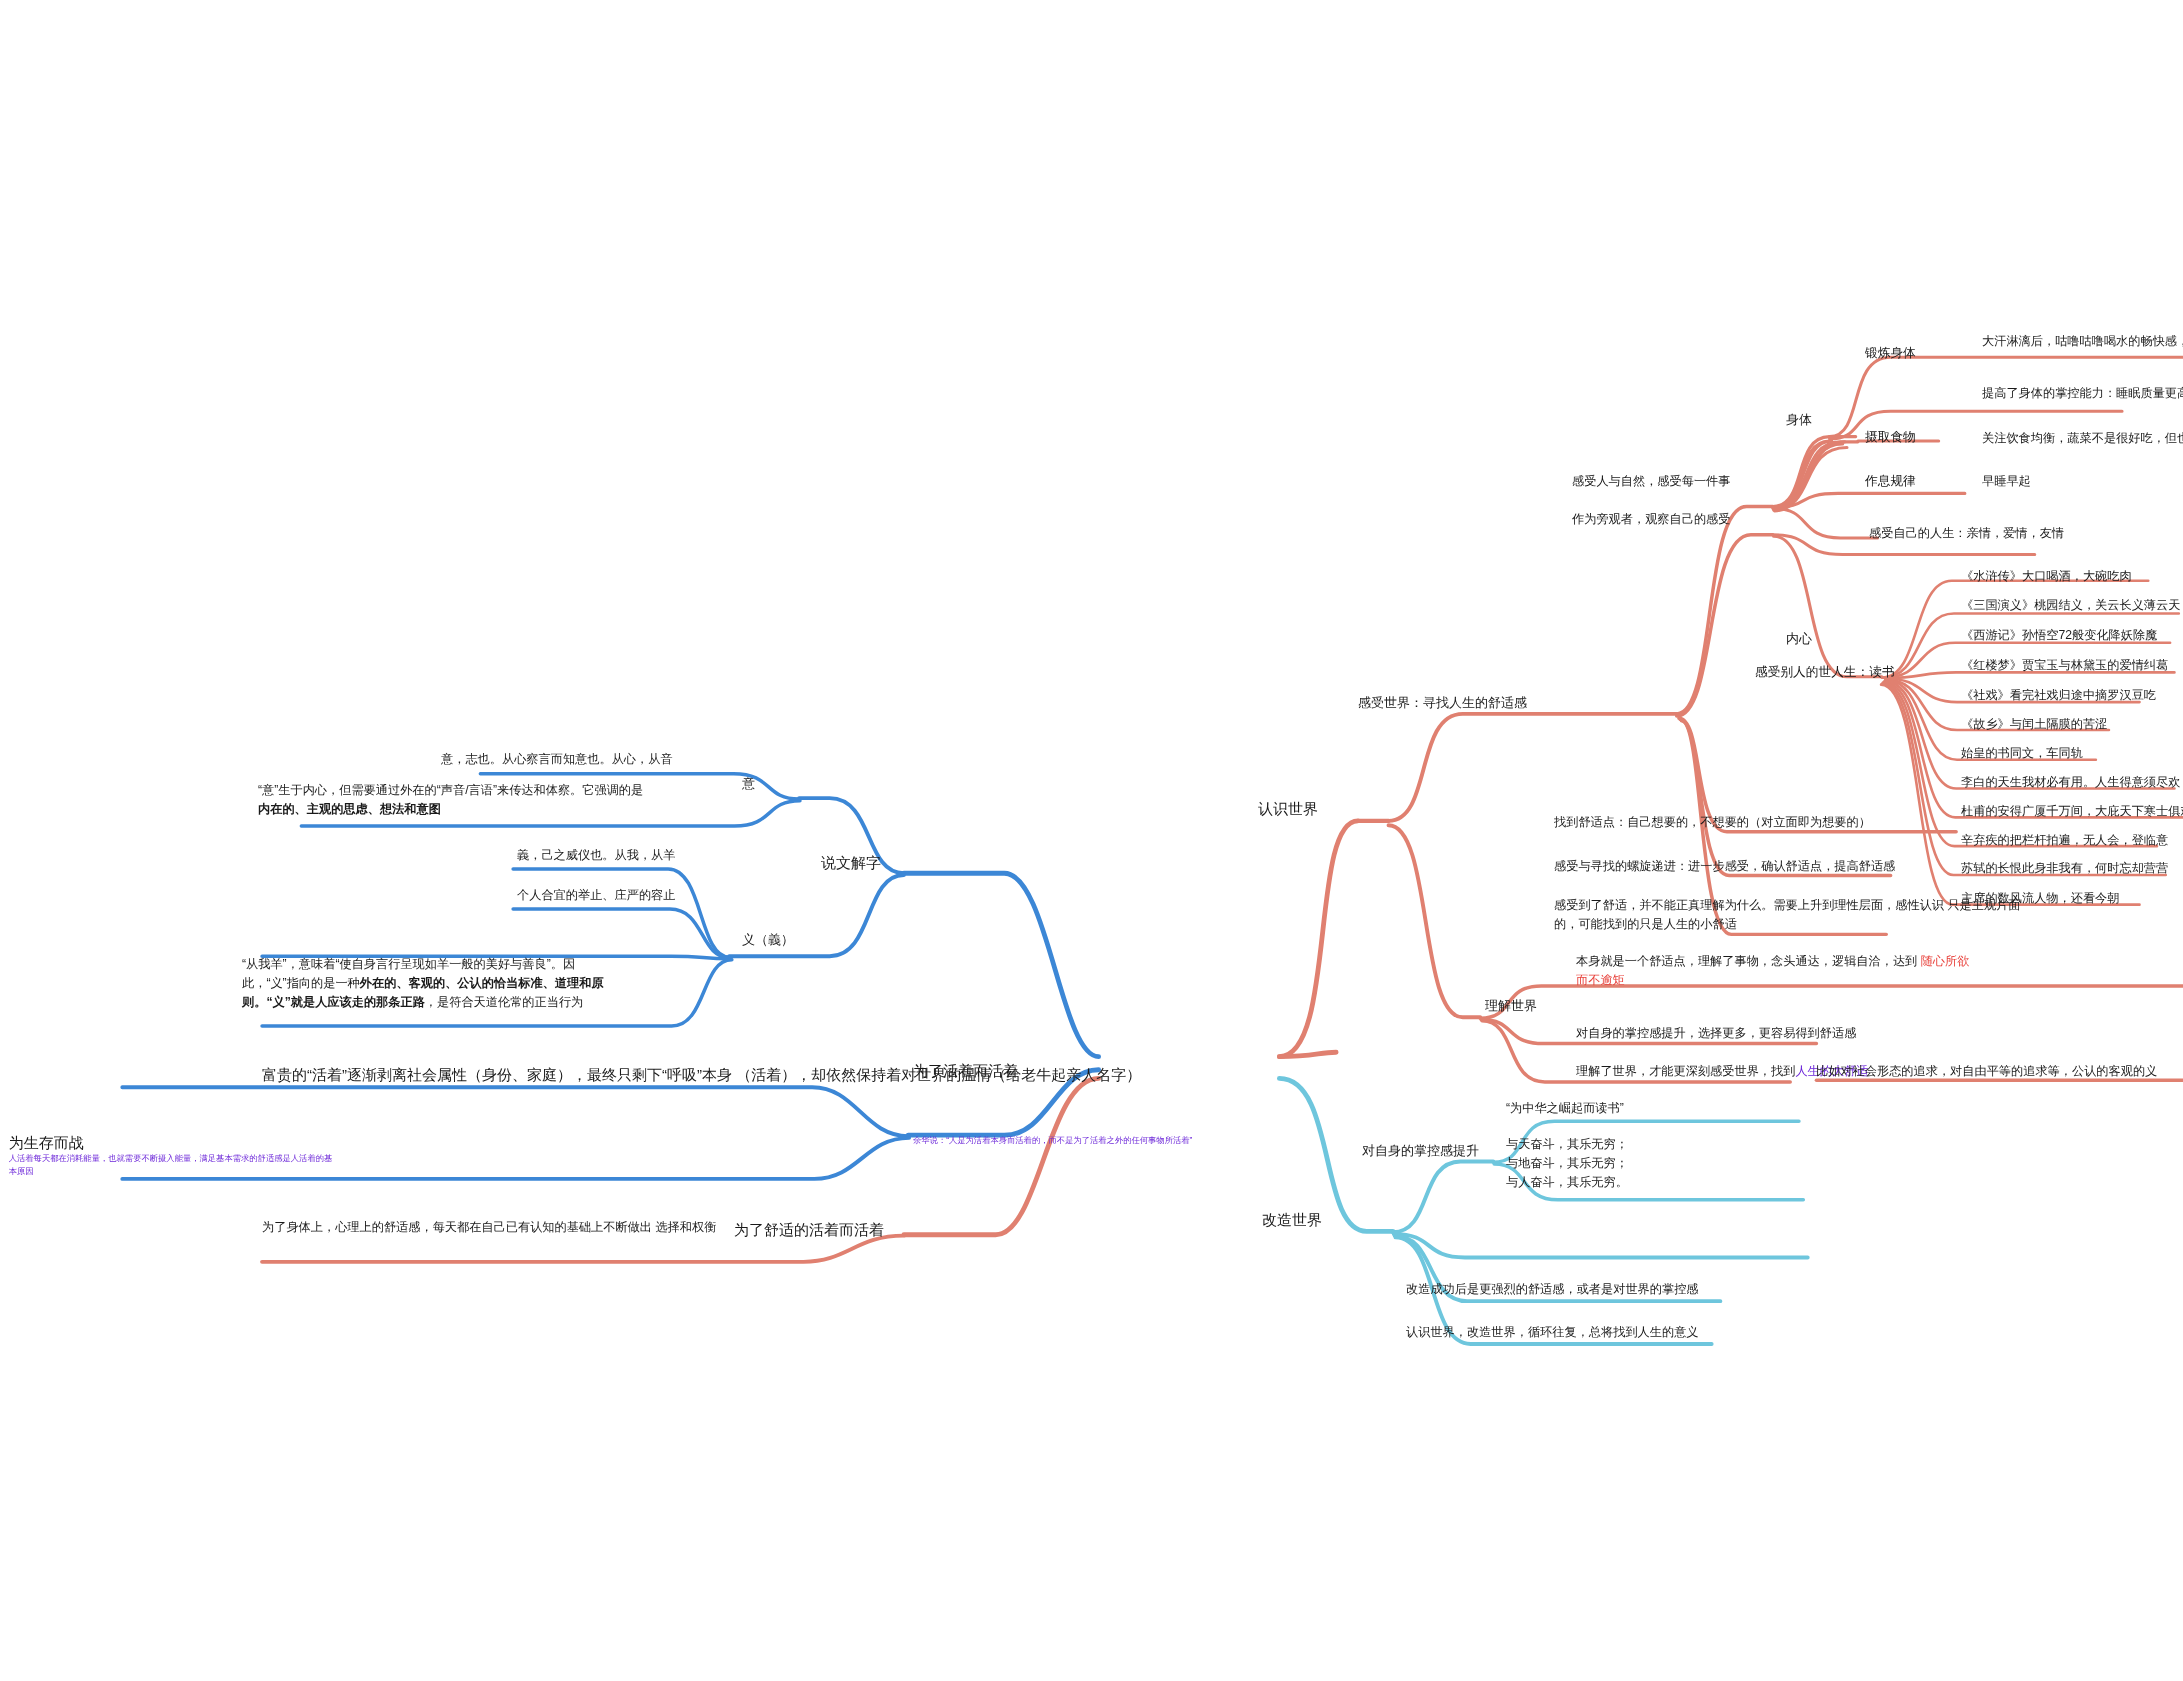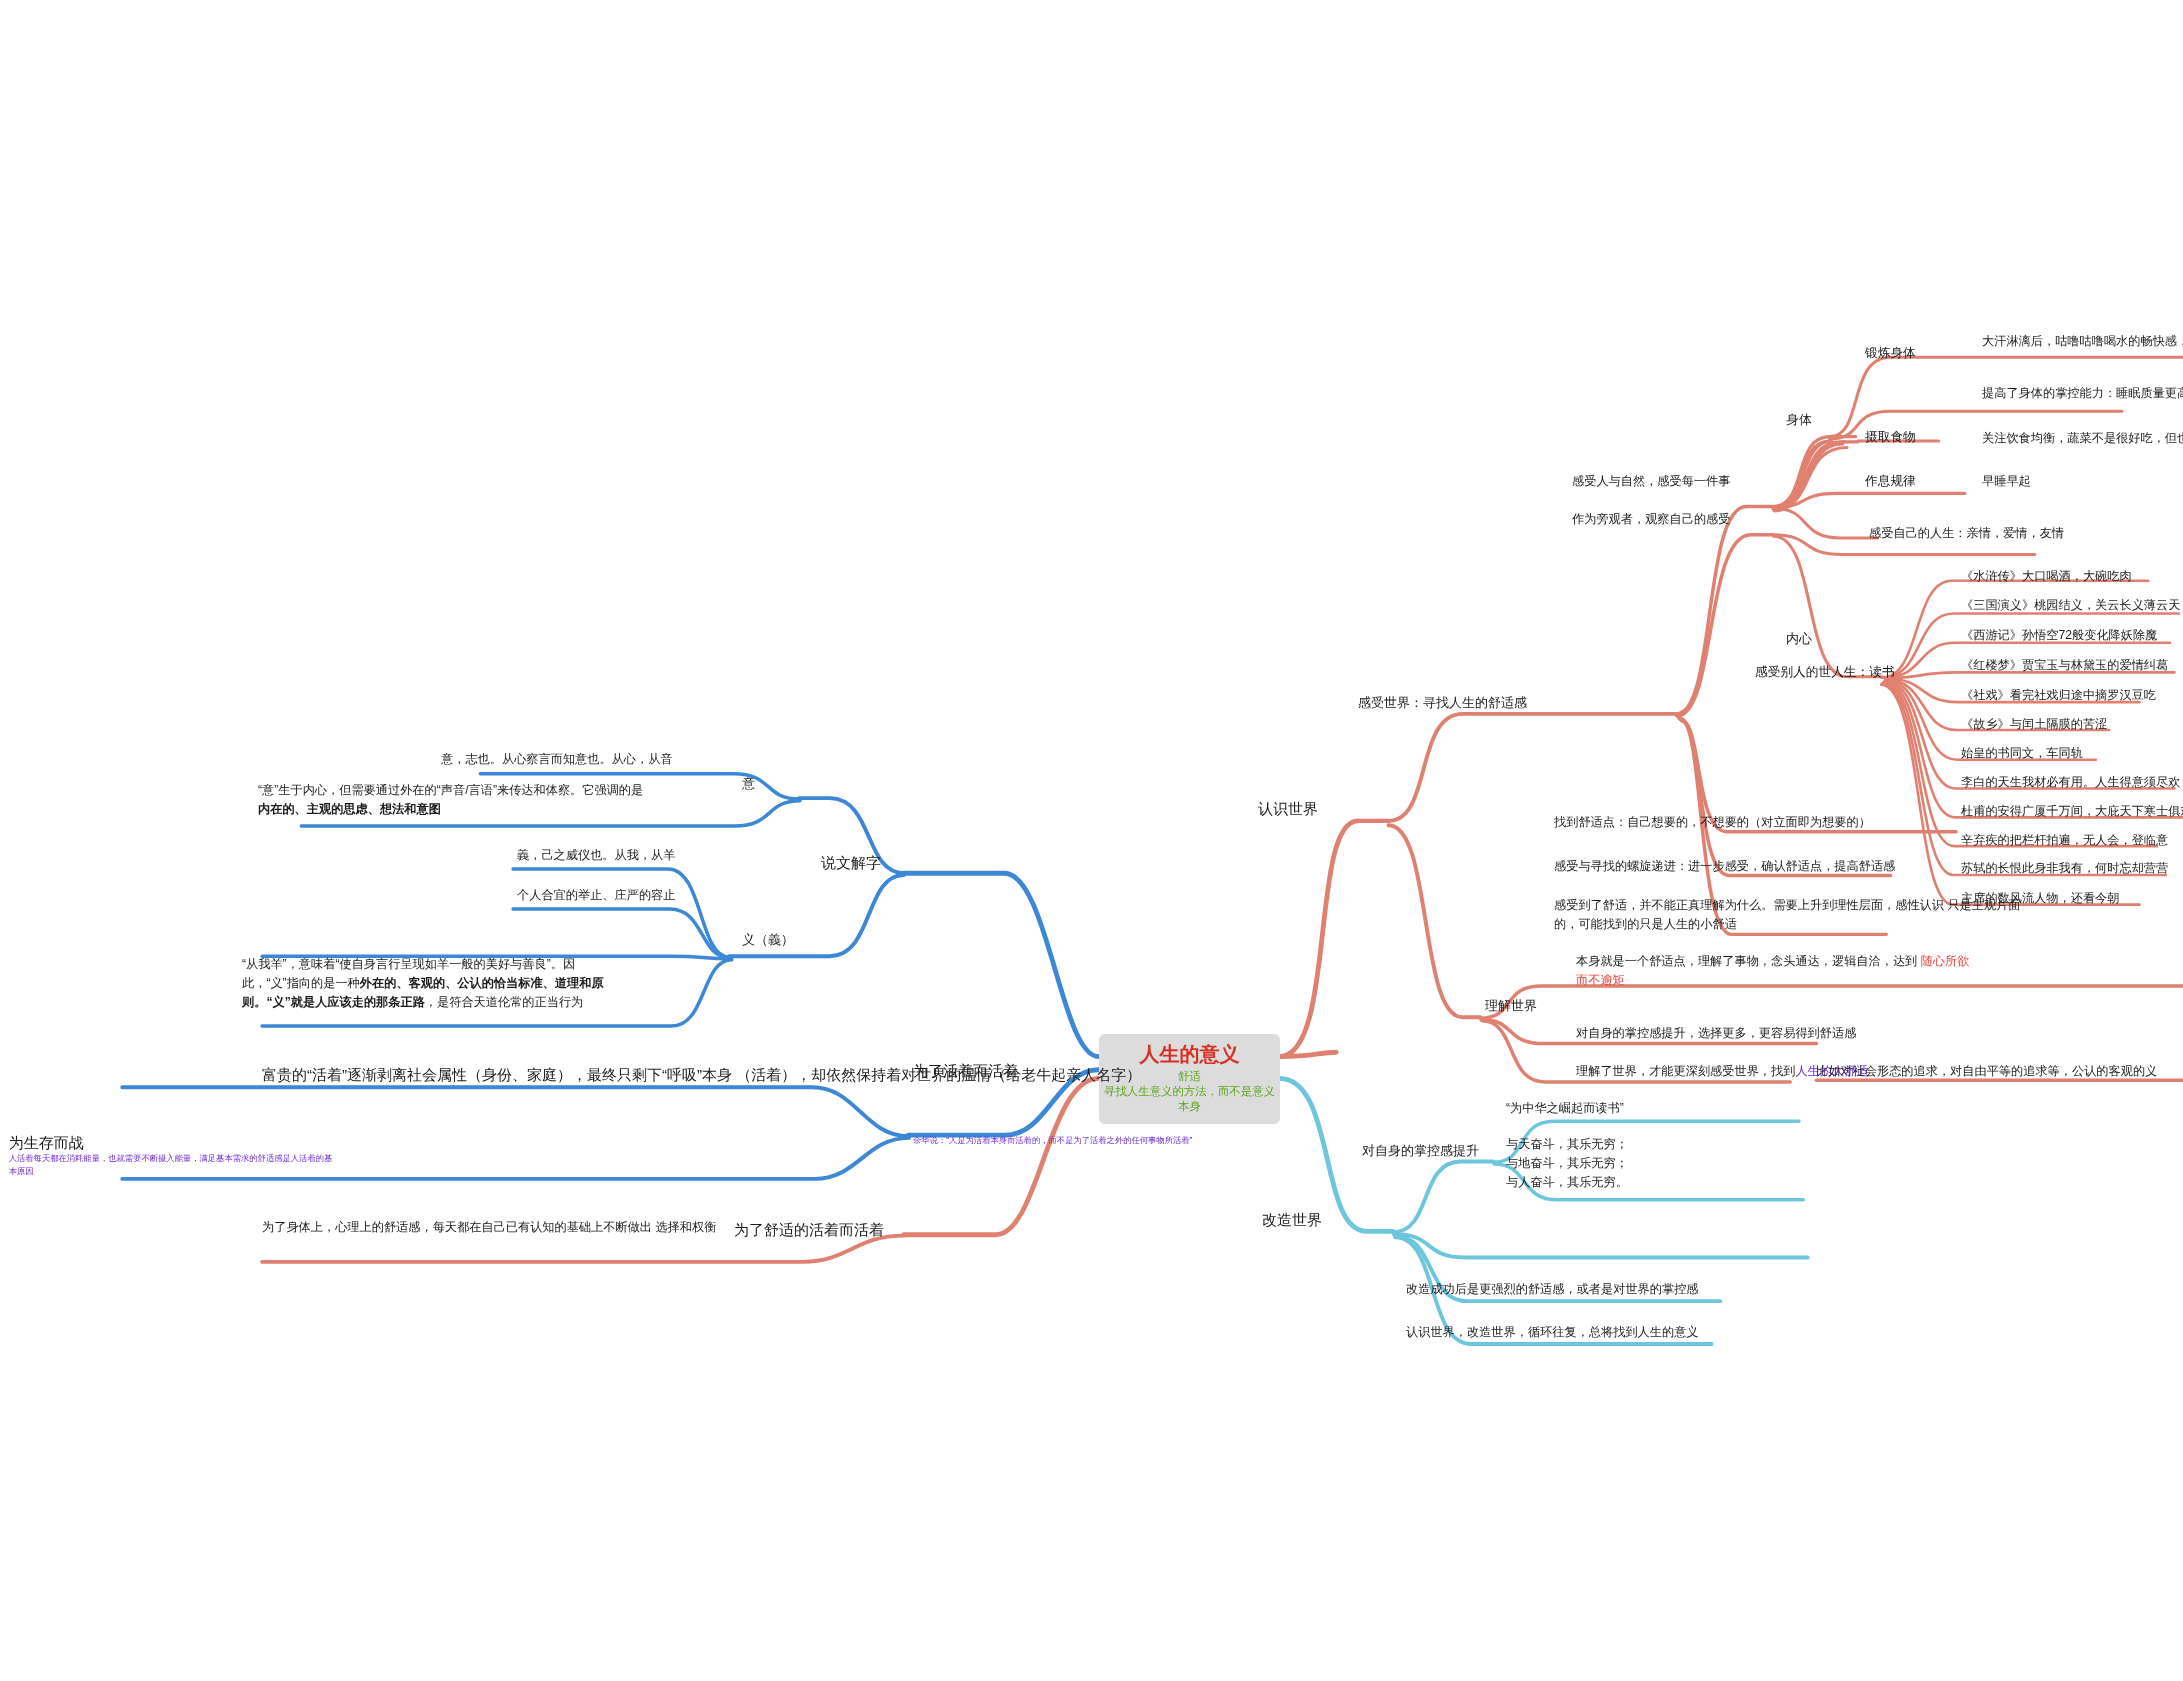--- a/index.html
+++ b/index.html
@@ -116,25 +116,20 @@
 
       <path d="M2516 2450 C2420 2450 2400 2600 2300 2600 L2080 2600" stroke="#3c87d6" stroke-width="11"></path>
       <path d="M2080 2602 C1980 2602 1960 2490 1860 2490 L280 2490" stroke="#3c87d6" stroke-width="9"></path>
       <path d="M2082 2606 C1982 2606 1965 2700 1865 2700 L280 2700" stroke="#3c87d6" stroke-width="9"></path>
 
       <path d="M2516 2470 C2400 2470 2380 2828 2280 2828 L2070 2828" stroke="#e08070" stroke-width="11"></path>
       <path d="M2070 2830 C1960 2830 1940 2890 1840 2890 L600 2890" stroke="#e08070" stroke-width="9"></path>
     </g>
   </svg>
 
-  <div id="central" class="node">
-    <div class="ctitle">人生的意义</div>
-    <div class="csub1">舒适</div>
-    <div class="csub2">寻找人生意义的方法，而不是意义本身</div>
-  </div>
 
   <div class="node txt t-l1 lbl" style="left:821px;top:851px;">说文解字</div>
 
   <div class="node txt t-l2 lbl" style="left:742px;top:774px;">意</div>
   <div class="node txt t-leaf lbl" style="left:441px;top:750px;">意，志也。从心察言而知意也。从心，从音</div>
   <div class="node txt t-leaf wrapbox" style="left:258px;top:781px;width:476px;">“意”生于内心，但需要通过外在的“声音/言语”来传达和体察。它强调的是<br><span class="bold">内在的、主观的思虑、想法和意图</span></div>
 
   <div class="node txt t-l2 lbl" style="left:742px;top:930px;">义（義）</div>
   <div class="node txt t-leaf lbl" style="left:517px;top:846px;">義，己之威仪也。从我，从羊</div>
   <div class="node txt t-leaf lbl" style="left:517px;top:886px;">个人合宜的举止、庄严的容止</div>

